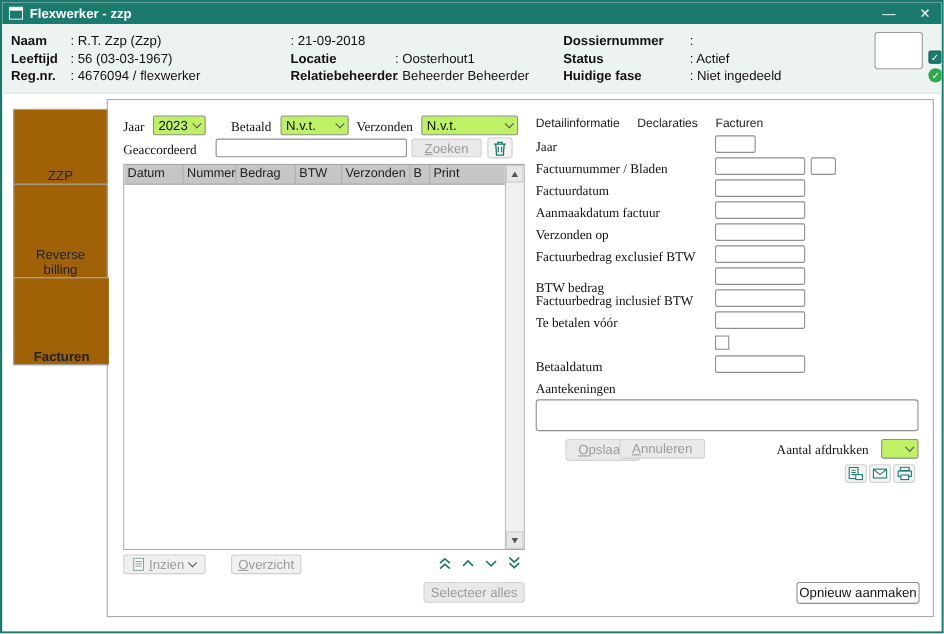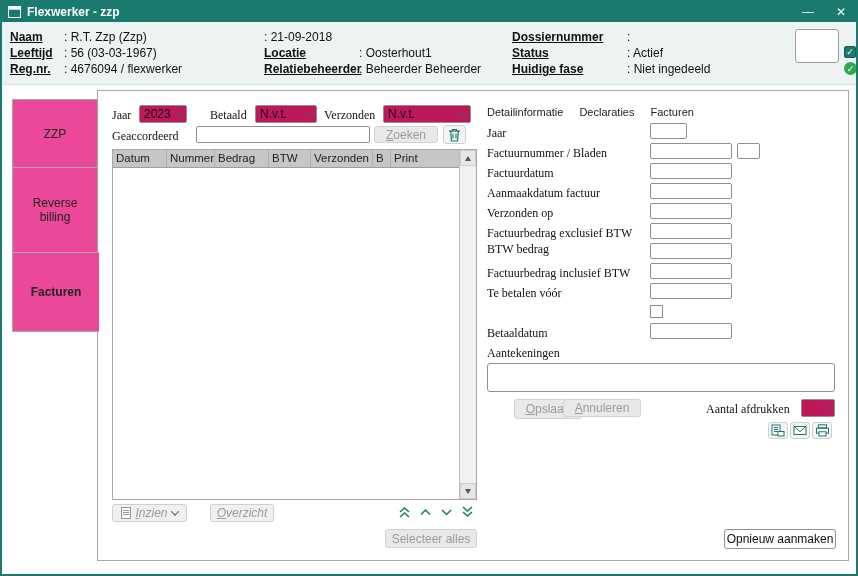--- a/index.html
+++ b/index.html
@@ -10,46 +10,46 @@
   
   .titlebar { position:absolute; left:0; top:0; right:0; height:20px; background:#1b7a6e; display:flex; align-items:center; padding:0 10px 0 6px; gap:6px; }
   .titlebar .title { color:#fff; font-size:12px; font-weight:bold; }
   .tb-spacer { flex:1; }
   .tb-btn { color:#fff; font-size:12px; line-height:1; margin-left:16px; cursor:default; }
 
   
   .header { position:absolute; left:0; top:20px; right:0; height:63px; background:#edf3f1; border-bottom:1px solid #d6e4e0; }
   .hcol { position:absolute; top:9px; display:flex; flex-direction:column; gap:4px; }
   .hrow { display:flex; font-size:12px; color:#111; line-height:12px; }
-  .hlabel { font-weight:bold;text-decoration:underline; }
+  .hlabel { font-weight:bold; }
   .hcol.c1 { left:8px; }   .hcol.c1 .hlabel { width:54px; }
   .hcol.c2 { left:262px; } .hcol.c2 .hlabel { width:95px; }
   .hcol.c3 { left:510px; } .hcol.c3 .hlabel { width:115px; }
   .photo { position:absolute; left:793px; top:7px; width:44px; height:34px; background:#fff; border:1px solid #9c9c9c; border-radius:3px; }
   .hdr-checkbox { position:absolute; left:842px; top:24px; width:12px; height:12px; background:#1b7a6e; border:1px solid #145c52; color:#fff; font-size:9px; display:flex; align-items:center; justify-content:center; border-radius:2px; }
   .hdr-green { position:absolute; left:842px; top:40px; width:13px; height:13px; background:#2fa84f; border-radius:50%; color:#fff; font-size:9px; display:flex; align-items:center; justify-content:center; }
 
   
   .panel { position:absolute; left:95px; top:88px; width:752px; height:471px; background:#fff; border:1px solid #a8a8a8; }
 
   
-  .vtab { position:absolute; left:10px; width:86px; background:#ec4899; border:1px solid #a8a8a8; display:flex; align-items:center; justify-content:center; text-align:center; font-size:12px; color:#222; padding:0 8px; z-index:2; }
+  .vtab { position:absolute; left:10px; width:86px; background:#a16207; border:1px solid #a8a8a8; display:flex; align-items:flex-end; justify-content:center; text-align:center; font-size:12px; color:#222; padding:0 8px; z-index:2; }
   .vtab.active { width:87px; border-right:none; font-weight:bold; z-index:3; }
 
   .lbl { font-size:12px; color:#111; white-space:nowrap;font-family:Liberation Serif, serif; }
 
-  .select { display:flex; align-items:center; justify-content:space-between; background:#be185d; border:1px solid #8f8f8f; height:18px; padding:0 4px 0 4px; font-size:12px; color:#111; border-radius:2px; z-index:2; }
+  .select { display:flex; align-items:center; justify-content:space-between; background:#bef264; border:1px solid #8f8f8f; height:18px; padding:0 4px 0 4px; font-size:12px; color:#111; border-radius:2px; z-index:2; }
   .chev { width:6px; height:6px; border-right:1.4px solid #555; border-bottom:1.4px solid #555; transform:rotate(45deg) translate(-1px,-1px); flex:0 0 auto; }
   .input { background:#fff; border:1px solid #8f8f8f; height:16px; border-radius:2px; font-size:12px; padding:0 3px; font-family:"Liberation Sans",sans-serif; z-index:2; }
   .textarea { background:#fff; border:1px solid #8f8f8f; border-radius:3px; resize:none; font-family:"Liberation Sans",sans-serif; font-size:12px; z-index:2; }
   .checkbox { width:13px; height:13px; background:#fff; border:1px solid #8f8f8f; display:inline-block; z-index:2; }
 
   .btn { display:flex; align-items:center; justify-content:center; gap:4px; font-size:12px; border-radius:3px; font-family:"Liberation Sans",sans-serif; z-index:2; cursor:default; }
   .btn.disabled { background:#e9e9e9; border:1px solid #d2d2d2; color:#9b9b9b; }
-  .btn.light { background:#f0f0f0; border:1px solid #cfcfcf; color:#9b9b9b;font-style:italic; }
+  .btn.light { background:#f0f0f0; border:1px solid #cfcfcf; color:#9b9b9b; }
   .btn.normal { background:#fdfdfd; border:1px solid #8f8f8f; color:#111; }
   .icon-btn { display:flex; align-items:center; justify-content:center; background:#f4f4f4; border:1px solid #cfcfcf; border-radius:3px; z-index:2; }
 
   
   .tbl { display:flex; border:1px solid #a8a8a8; background:#fff; z-index:2; }
   .tbl-main { flex:1; display:flex; flex-direction:column; overflow:hidden; }
   .tbl-head { display:flex; background:#c6c6c6; height:18px; border-bottom:1px solid #9e9e9e; flex:0 0 auto; }
   .th { font-size:11.5px; color:#222; padding:2px 0 0 3px; border-right:1px solid #b0b0b0; overflow:hidden; white-space:nowrap; }
   .tbl-body { flex:1; background:#fff; }
   .sbar { width:17px; background:#f1f1f1; border-left:1px solid #c2c2c2; display:flex; flex-direction:column; justify-content:space-between; }
@@ -254,21 +254,21 @@
 
   <span class="lbl abs" style="left:485px;top:184px">Aanmaakdatum factuur</span>
   <input class="input abs" style="left: 648px; top: 181px; width: 82px;" value="">
 
   <span class="lbl abs" style="left:485px;top:204px">Verzonden op</span>
   <input class="input abs" style="left: 648px; top: 201px; width: 82px;" value="">
 
   <span class="lbl abs" style="left:485px;top:224px">Factuurbedrag exclusief BTW</span>
   <input class="input abs" style="left: 648px; top: 221px; width: 82px;" value="">
 
-  <span class="lbl abs" style="left:485px;top:240px">BTW bedrag</span>
+  <span class="lbl abs" style="left:485px;top:252px">BTW bedrag</span>
   <input class="input abs" style="left: 648px; top: 241px; width: 82px;" value="">
 
   <span class="lbl abs" style="left:485px;top:264px">Factuurbedrag inclusief BTW</span>
   <input class="input abs" style="left: 648px; top: 261px; width: 82px;" value="">
 
   <span class="lbl abs" style="left:485px;top:284px">Te betalen vóór</span>
   <input class="input abs" style="left: 648px; top: 281px; width: 82px;" value="">
 
   <span class="checkbox abs" style="left:648px;top:303px"></span>
 

